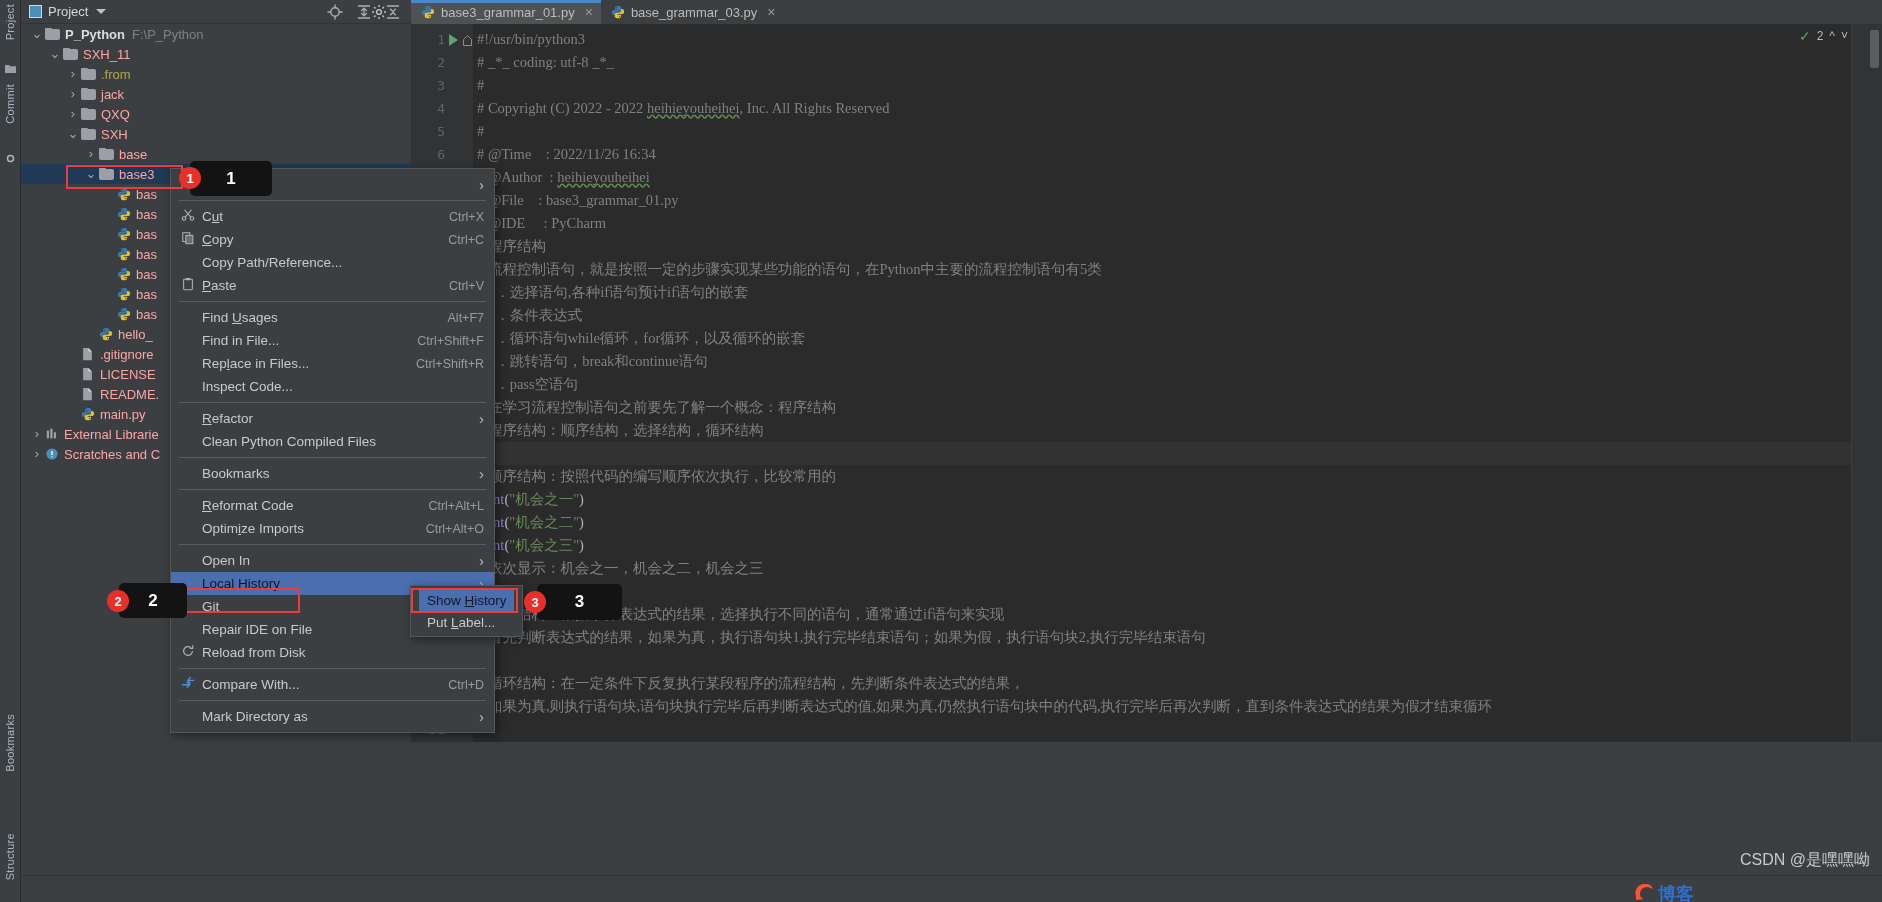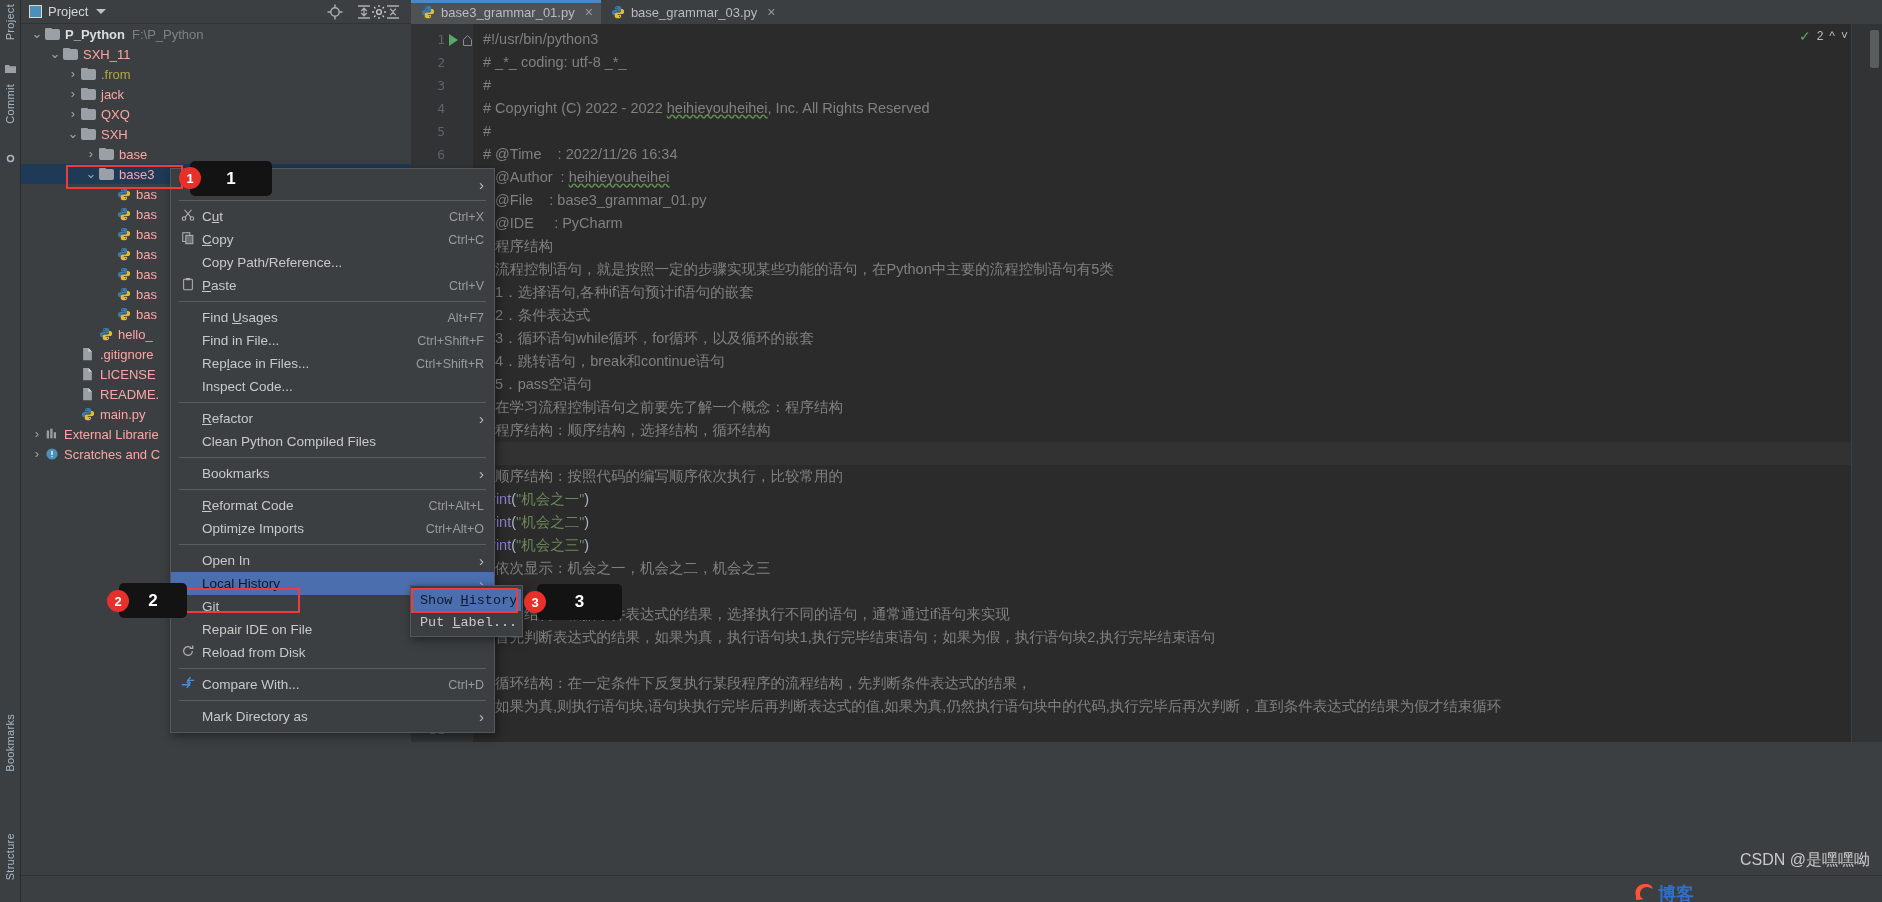--- a/index.html
+++ b/index.html
@@ -132,23 +132,22 @@
   .mi .msub { color: #bcbcbc; font-size: 13px; margin-left: 10px; }
   .mi.sel { background: #4b6eaf; color: #ffffff; }
   .mi.sel .mlabel { color: #0f172a; }
   .msep { height: 1px; background: #5a5c5e; margin: 4px 8px; }
   .ul { text-decoration: underline; }
 
   
   .submenu {
     position: absolute; left: 410px; top: 585px; width: 113px;
     background: #3c3f41; border: 1px solid #555759; z-index: 45;
-    padding: 3px 1px; font-size: 13.5px; color: #c9c9c9;
+    padding: 3px 8px; font-size: 13.5px; color: #c9c9c9;
     box-shadow: 2px 3px 9px rgba(0,0,0,.45);
-    font-family: Liberation Mono, monospace;
   }
   .submenu .mi { height: 22px; padding-left: 8px; }
   .submenu .mi.sel { background: #4b6eaf; }
 
   
   .editor {
     position: absolute; left: 411px; top: 24px; width: 1440px; height: 718px;
     background: #2b2b2b; overflow: hidden;
   }
   .gutter {
@@ -162,22 +161,22 @@
     position: absolute; left: 38px; width: 0; height: 0;
     border-top: 6px solid transparent; border-bottom: 6px solid transparent;
     border-left: 9px solid #59a869;
   }
   .foldmark {
     position: absolute; left: 52px; width: 9px; height: 11px;
     border: 1px solid #8c8c8c; color: #8c8c8c;
   }
   .code { position: absolute; left: 62px; top: 0; right: 0; height: 100%; }
   .cline {
-    position: absolute; left: 10px; height: 23px; line-height: 23px;
-    font-family: Liberation Sans, sans-serif; font-size: 14.5px; white-space: pre;
+    position: absolute; left: 4px; height: 23px; line-height: 23px;
+    font-family: Liberation Serif, serif; font-size: 14.5px; white-space: pre;
   }
   .cur-line-bg {
     position: absolute; left: 0; right: 0; height: 23px; background: #323232;
   }
   .cmt { color: #808080; }
   .kw  { color: #8f7fd4; }
   .str { color: #6a8759; }
   .par { color: #a9b7c6; }
   .typo { text-decoration: underline wavy #5f8e4f; text-decoration-skip-ink: none; }
 

